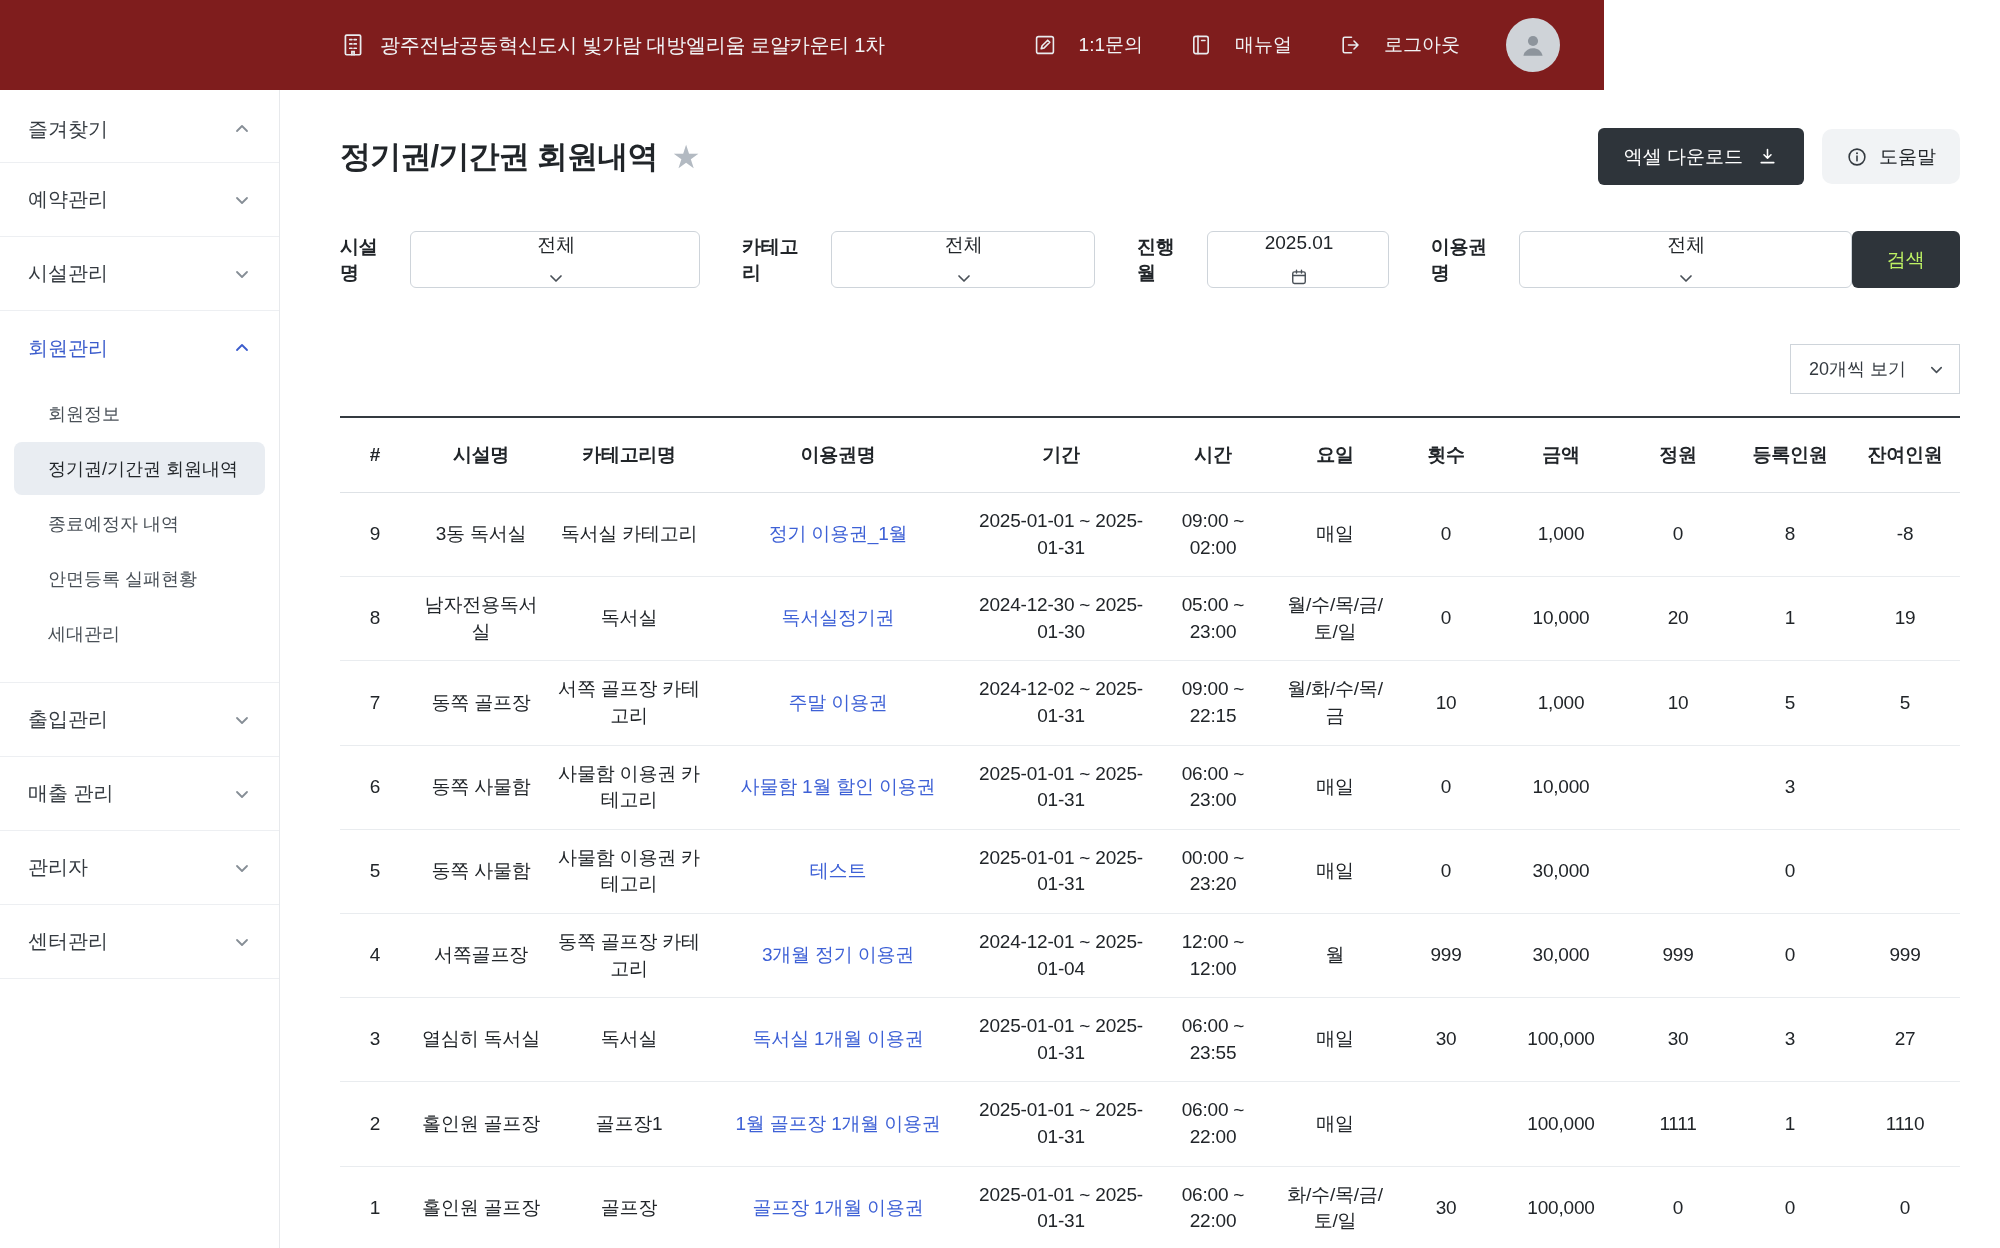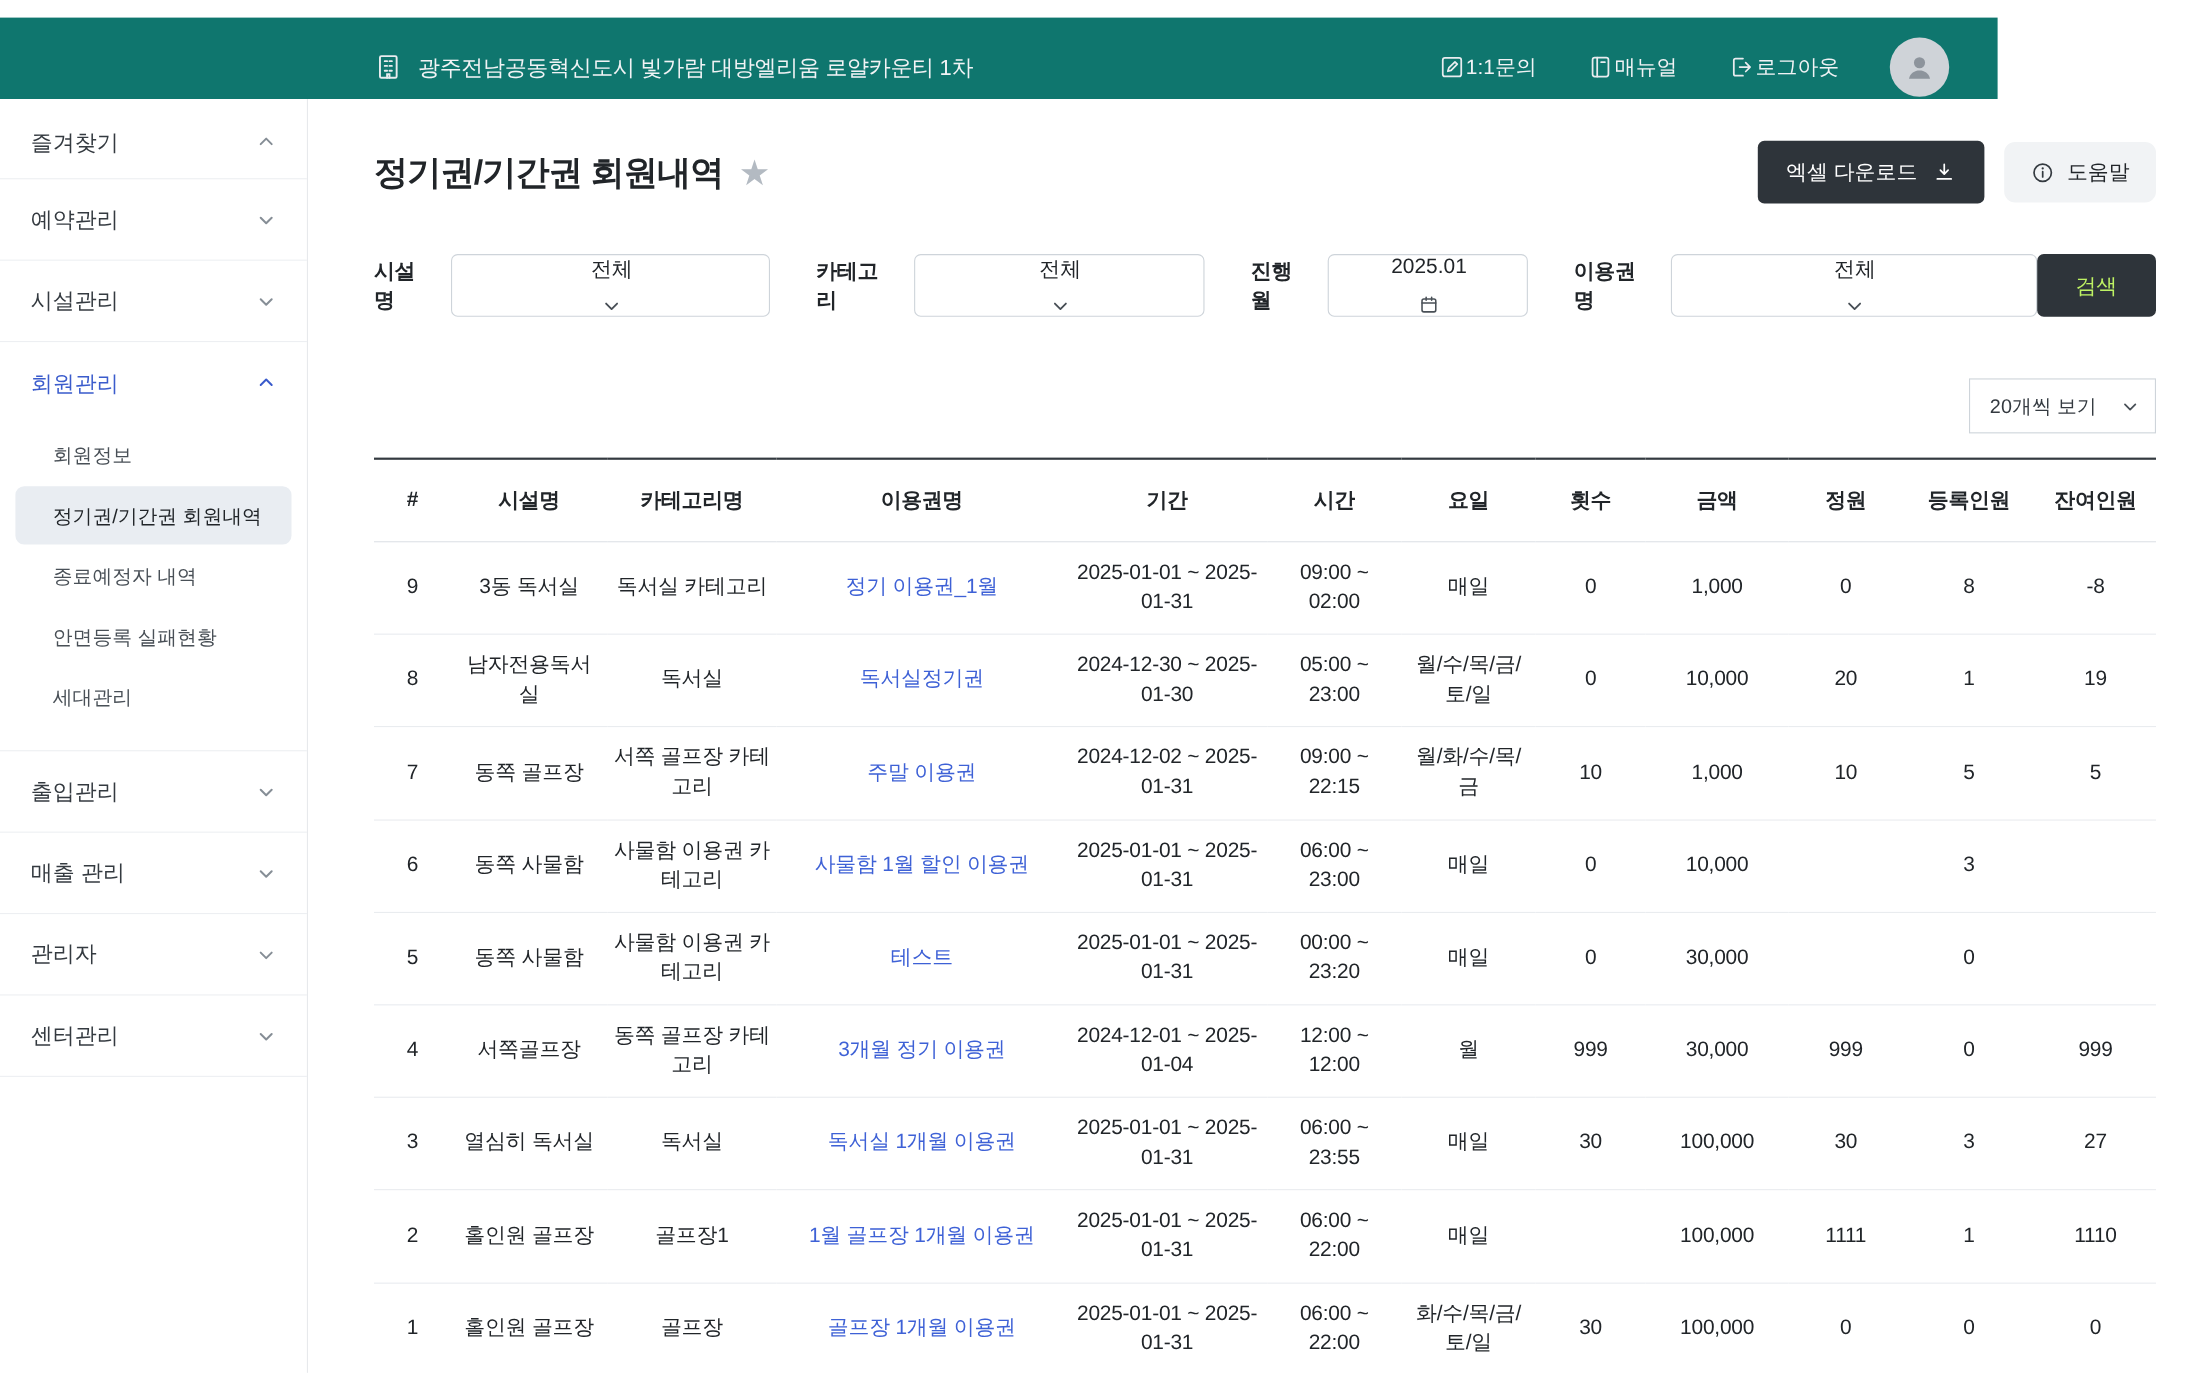--- a/index.html
+++ b/index.html
@@ -1,25 +1,25 @@
 <!DOCTYPE html>
 <html><head>
 <meta charset="utf-8">
 <style>
   * { margin:0; padding:0; box-sizing:border-box; }
   html,body { width:2000px; height:1248px; overflow:hidden; background:#fff;
     font-family:"Liberation Sans","DejaVu Sans",sans-serif; color:#212529; }
 
   
-  .topbar { position:absolute; top:16px; left:0; width:1816px; height:90px;
-    background:#0f766e; display:flex; align-items:center; color:#f1f3f5; }
+  .topbar { position:absolute; top:0; left:0; width:1604px; height:90px;
+    background:#7f1d1d; display:flex; align-items:center; color:#f1f3f5; }
   .topbar-left { margin-left:340px; display:flex; align-items:center; gap:14px;
     font-size:20px; font-weight:400; letter-spacing:-0.3px; }
   .topbar-right { margin-left:auto; margin-right:44px; display:flex; align-items:center; gap:46px; }
-  .top-action { display:flex; align-items:center; gap:1px; font-size:19px; cursor:pointer; }
+  .top-action { display:flex; align-items:center; gap:22px; font-size:19px; cursor:pointer; }
   .avatar { width:54px; height:54px; border-radius:50%; background:#cfd3d8;
     display:flex; align-items:center; justify-content:center; cursor:pointer; }
 
   
   .sidebar { position:absolute; top:90px; left:0; width:280px; bottom:0;
     background:#fff; border-right:1px solid #e7e9ec; }
   .side-item { display:flex; justify-content:space-between; align-items:center;
     padding:0 28px; height:74px; font-size:20px; color:#343a40; font-weight:400;
     border-bottom:1px solid #edeff2; cursor:pointer; }
   .side-item.noline { border-bottom:none; height:66px; }

